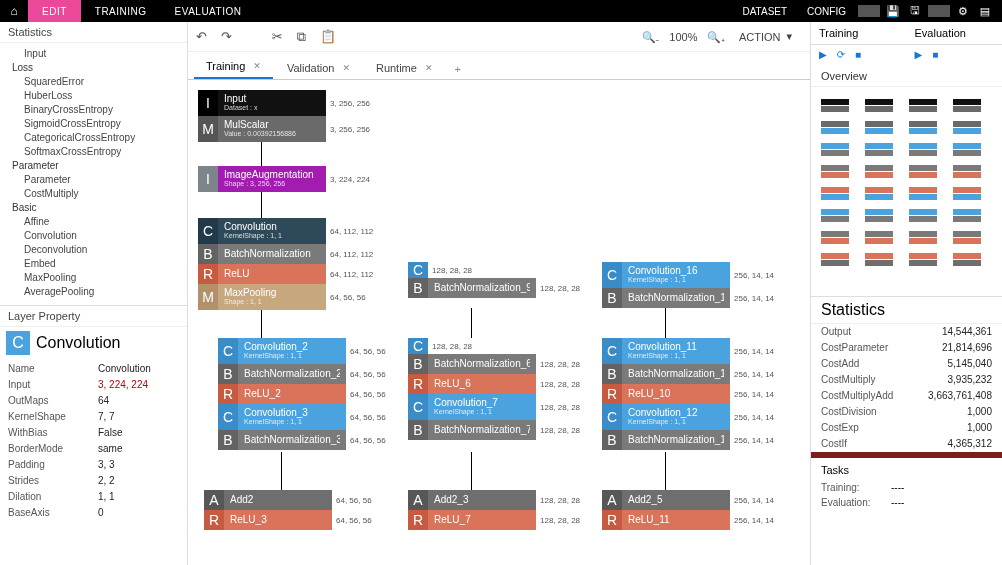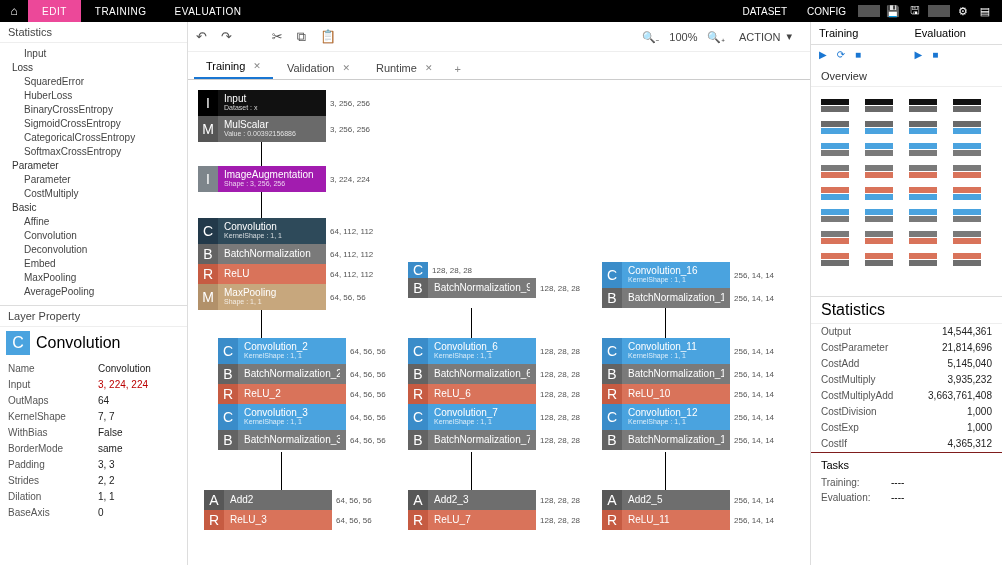--- a/index.html
+++ b/index.html
@@ -89,21 +89,21 @@
 .rctrl { display: flex; padding: 4px 8px 6px 8px; gap: 16px; align-items: center; }
 .rctrl .grp { display: flex; gap: 10px; flex: 1; }
 .rctrl .pbtn { color: #1976d2; font-size: 10px; }
 .rctrl .sbtn { color: #1976d2; font-size: 10px; }
 .ov-title { padding: 4px 10px; font-size: 11px; color: #333; border-bottom: 1px solid #eee; }
 .ov-area { height: 210px; border-bottom: 1px solid #ddd; position: relative; padding: 4px; }
 .stats-hdr { padding: 4px 10px; font-size: 16px; border-bottom: 1px solid #eee; }
 .stat-row { display: flex; padding: 1px 10px; font-size: 10px; line-height: 14px; }
 .stat-row .k { flex: 1; color: #555; }
 .stat-row .v { color: #222; }
-.tasks { border-top: 1px solid #7f1d1d; padding: 4px 10px 0 10px; }
+.tasks { border-top: 6px solid #7f1d1d; padding: 4px 10px 0 10px; }
 .tasks .th { font-size: 11px; padding: 2px 0 4px 0; }
 .tasks .tr { display: flex; font-size: 10px; padding: 2px 0; }
 .tasks .tr .k { flex: 0 0 70px; color: #555; }
 </style>
 </head>
 <body>
 
 <div class="topbar">
   <div class="home">⌂</div>
   <div class="tab active">EDIT</div>
@@ -357,24 +357,20 @@
             <div class="letter c-bn">B</div>
             <div class="block c-bn">
               <div class="t">BatchNormalization_9</div>
             </div>
             <div class="dims">128, 28, 28</div>
           </div>
         </div>
         <div class="col" style="left: 220px; top: 258px;">
           <div class="node">
             <div class="letter c-conv">C</div>
-            <div class="block c-conv h24">
-              <div class="t">Convolution_6</div>
-              <div class="s">KernelShape : 1, 1</div>
-            </div>
             <div class="dims">128, 28, 28</div>
           </div>
           <div class="node">
             <div class="letter c-bn">B</div>
             <div class="block c-bn">
               <div class="t">BatchNormalization_6</div>
             </div>
             <div class="dims">128, 28, 28</div>
           </div>
           <div class="node">

